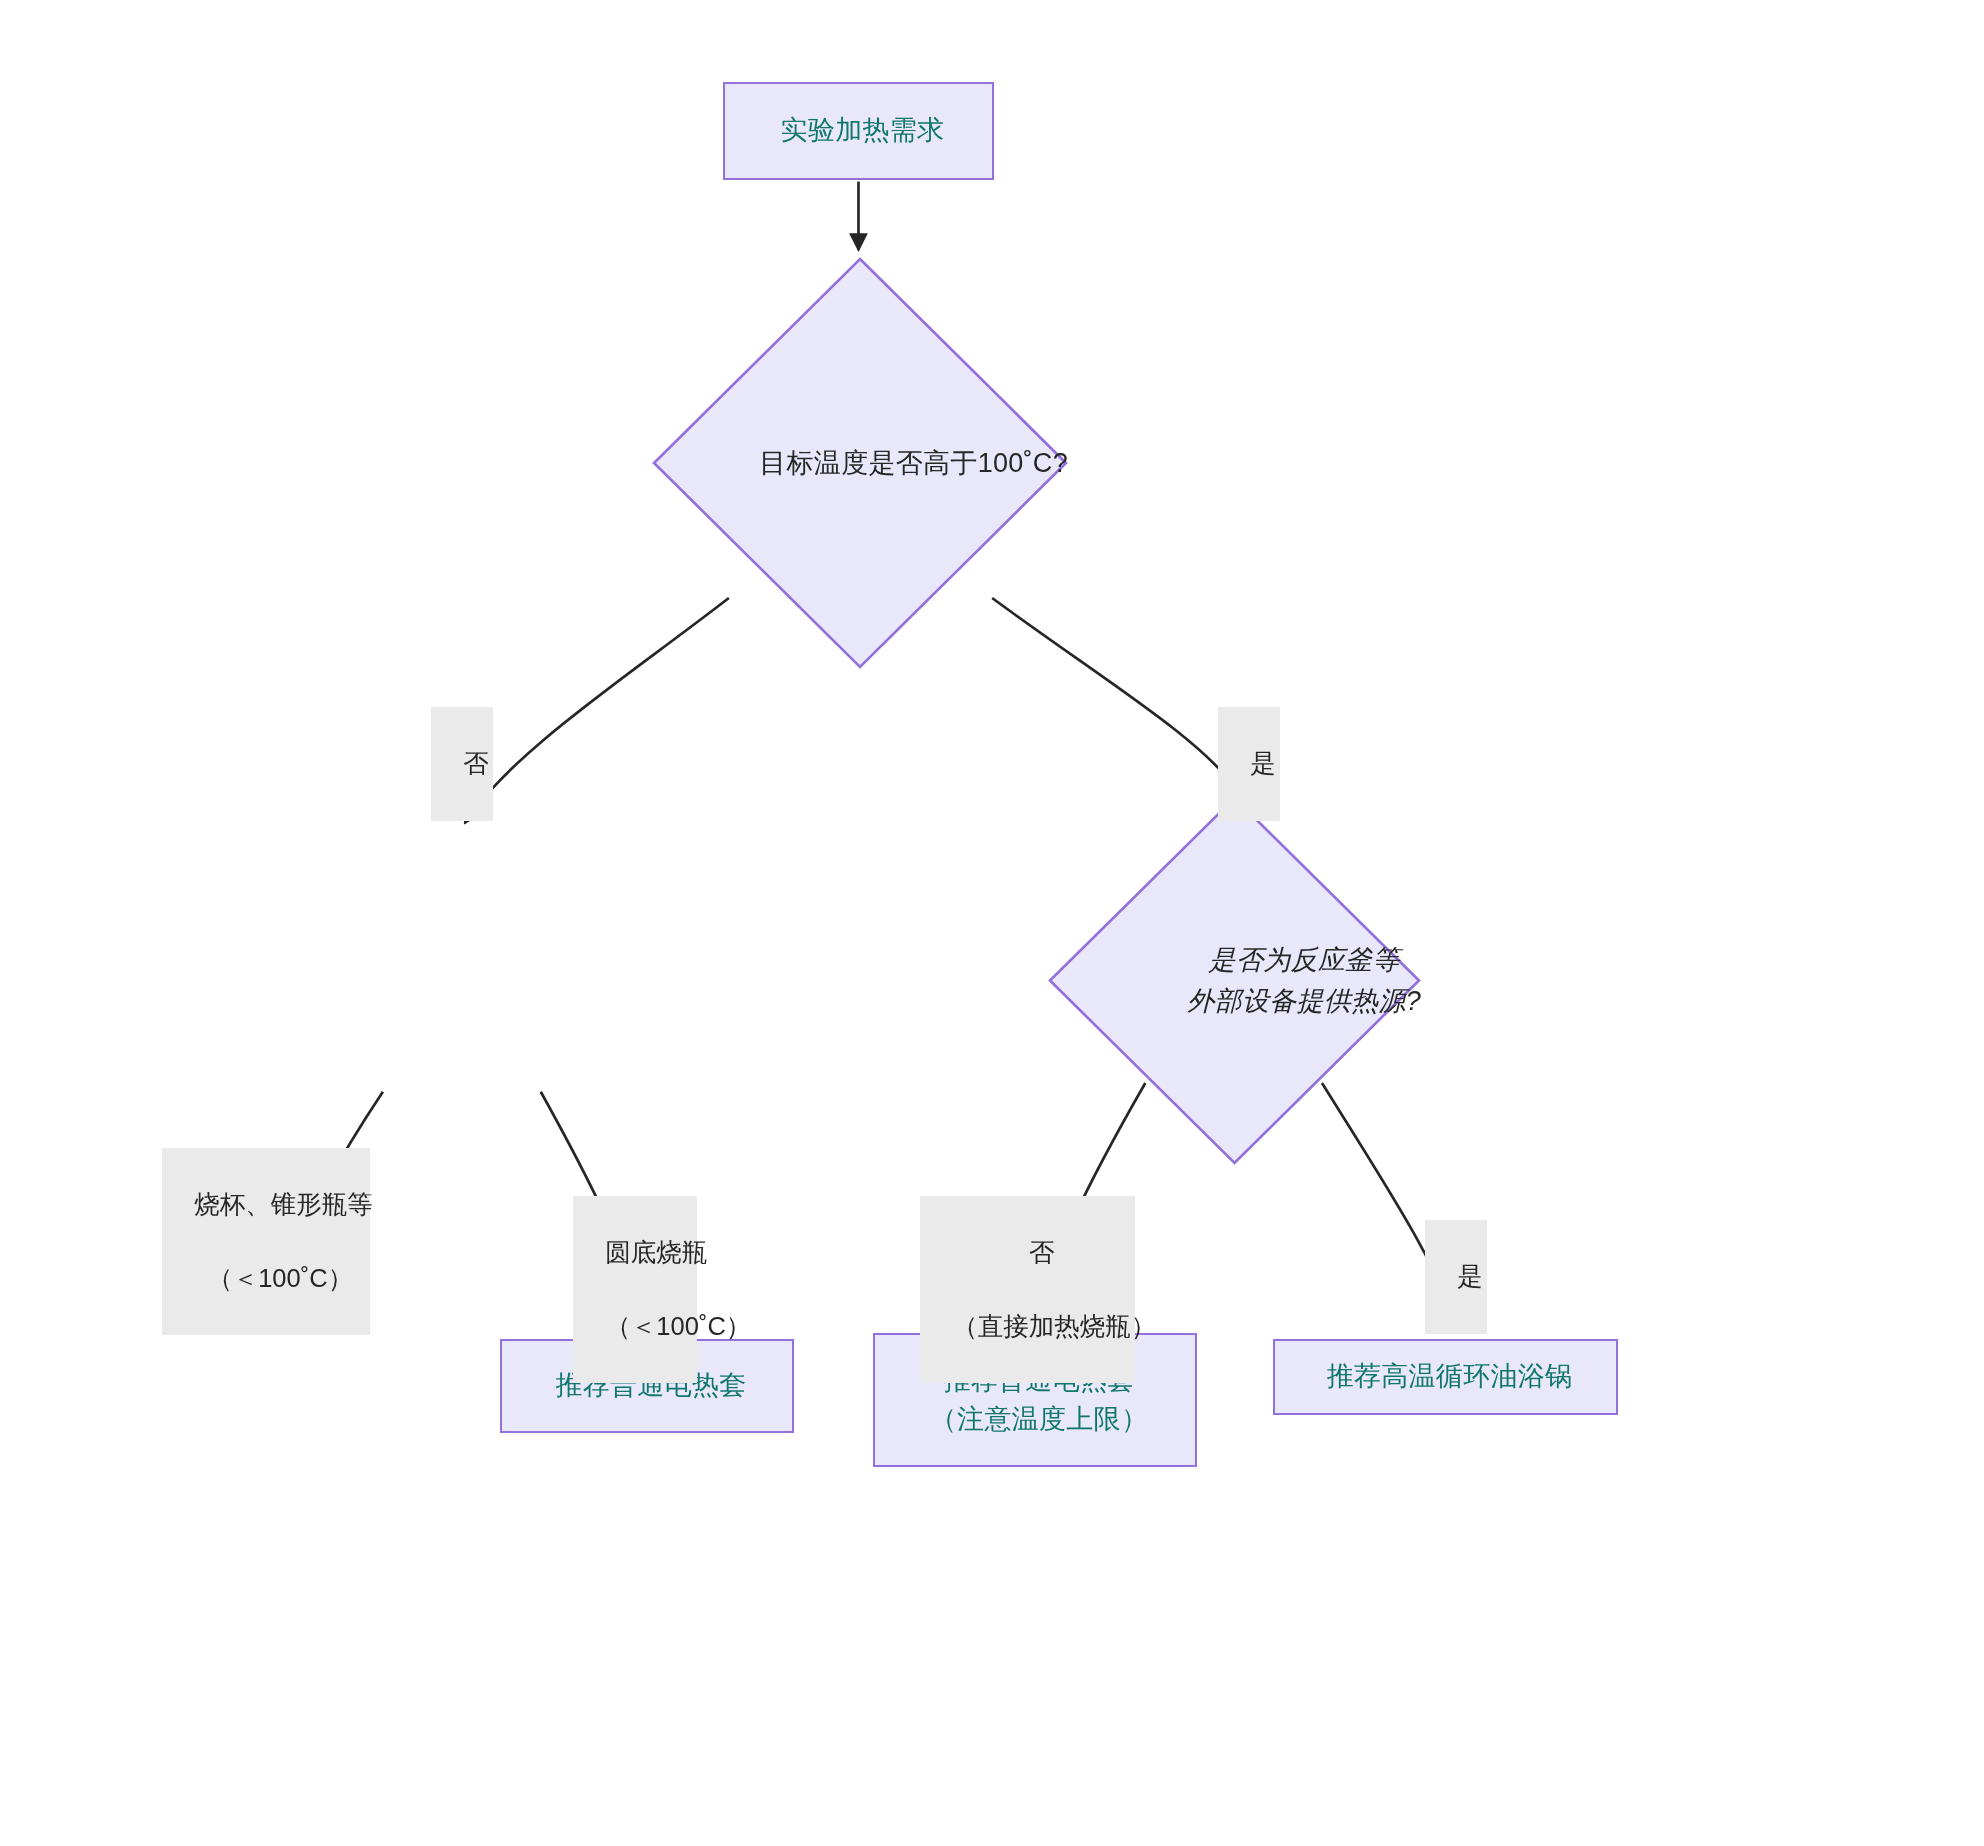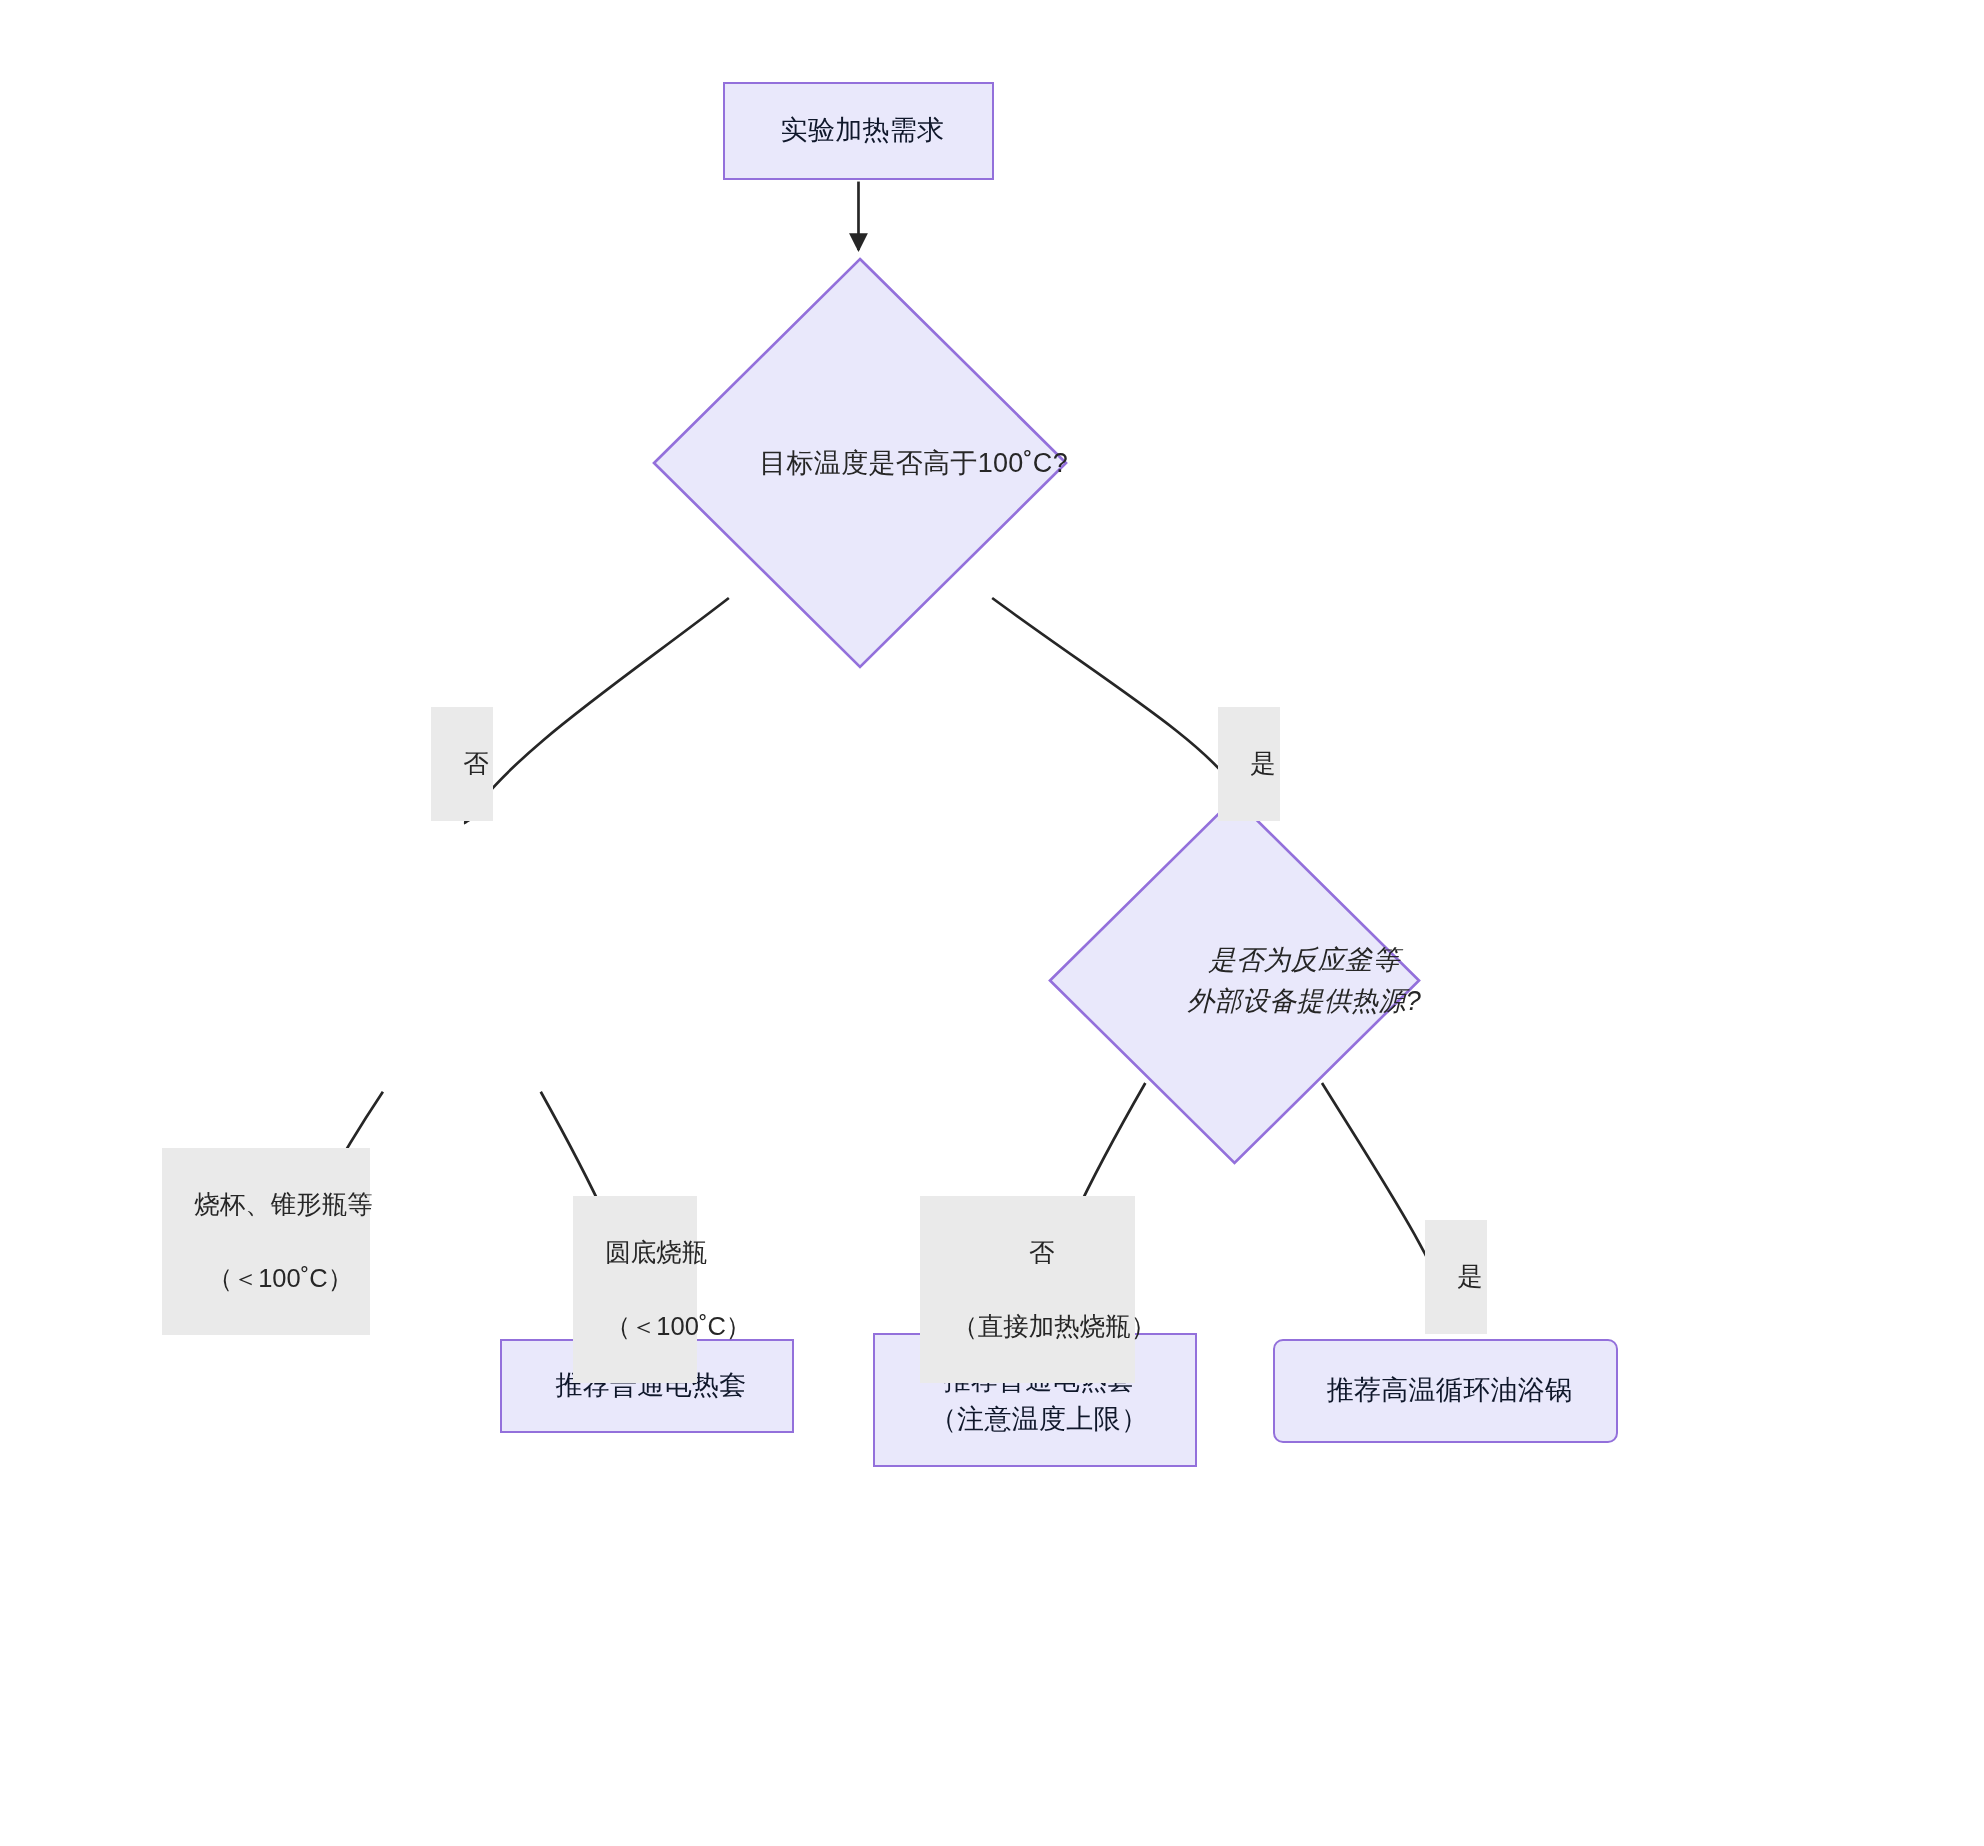--- a/index.html
+++ b/index.html
@@ -1,20 +1,20 @@
 <!DOCTYPE html>
 <html style="font-size:10.7px"><head>
 <meta charset="utf-8">
 <style>
   html,body{margin:0;padding:0;background:#ffffff;}
   body{font-family:"Liberation Sans","DejaVu Sans",sans-serif;}
   #stage{position:relative;width:1985px;height:1847px;background:#ffffff;overflow:hidden;}
   #wires{position:absolute;left:0;top:0;width:1985px;height:1847px;}
 
-  .node{position:absolute;box-sizing:border-box;display:flex;align-items:center;justify-content:center;text-align:center;color:#0f172a;padding-left:8px;}
+  .node{position:absolute;box-sizing:border-box;display:flex;align-items:center;justify-content:center;text-align:center;color:#0f766e;padding-left:8px;}
 
   .boxnode{
     background:#e9e8fb;
     border:2px solid #9370db;
     font-size:27px;
     line-height:1.45;
     letter-spacing:0.3px;
   }
 
   .diamondwrap{position:absolute;}
@@ -96,21 +96,21 @@
     <span>推荐普通电热套</span>
   </div>
 
   <div class="node boxnode" style="left:873px;top:1333px;width:324px;height:134px;">
     <span>
       <span>推荐普通电热套</span><br>
       <span>（注意温度上限）</span>
     </span>
   </div>
 
-  <div class="node boxnode" style="left:1273px;top:1339px;width:345px;height:104px;border-radius:10px;">
+  <div class="node boxnode" style="left:1273px;top:1339px;width:345px;height:76px;">
     <span>推荐高温循环油浴锅</span>
   </div>
 
   <div class="edgelabel" style="left:431px;top:707px;">
     <span>否</span>
   </div>
 
   <div class="edgelabel" style="left:1218px;top:707px;">
     <span>是</span>
   </div>

